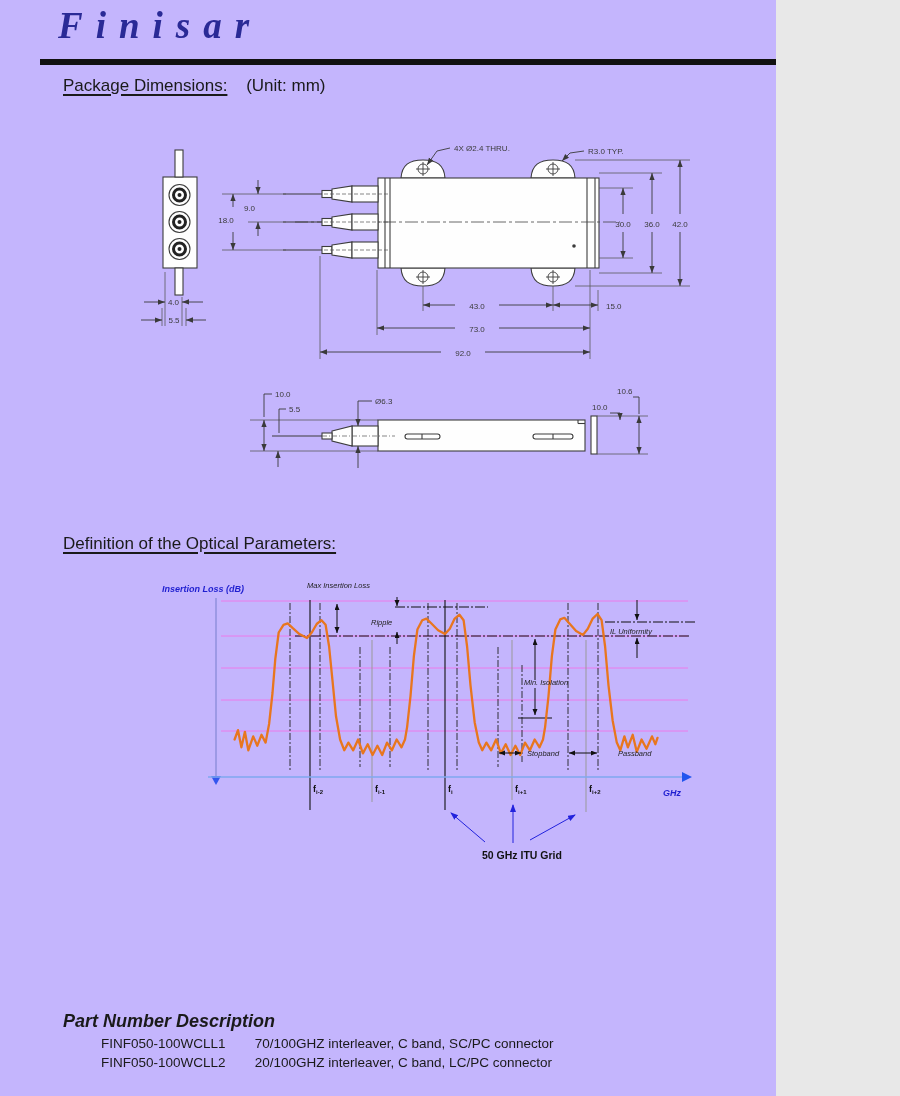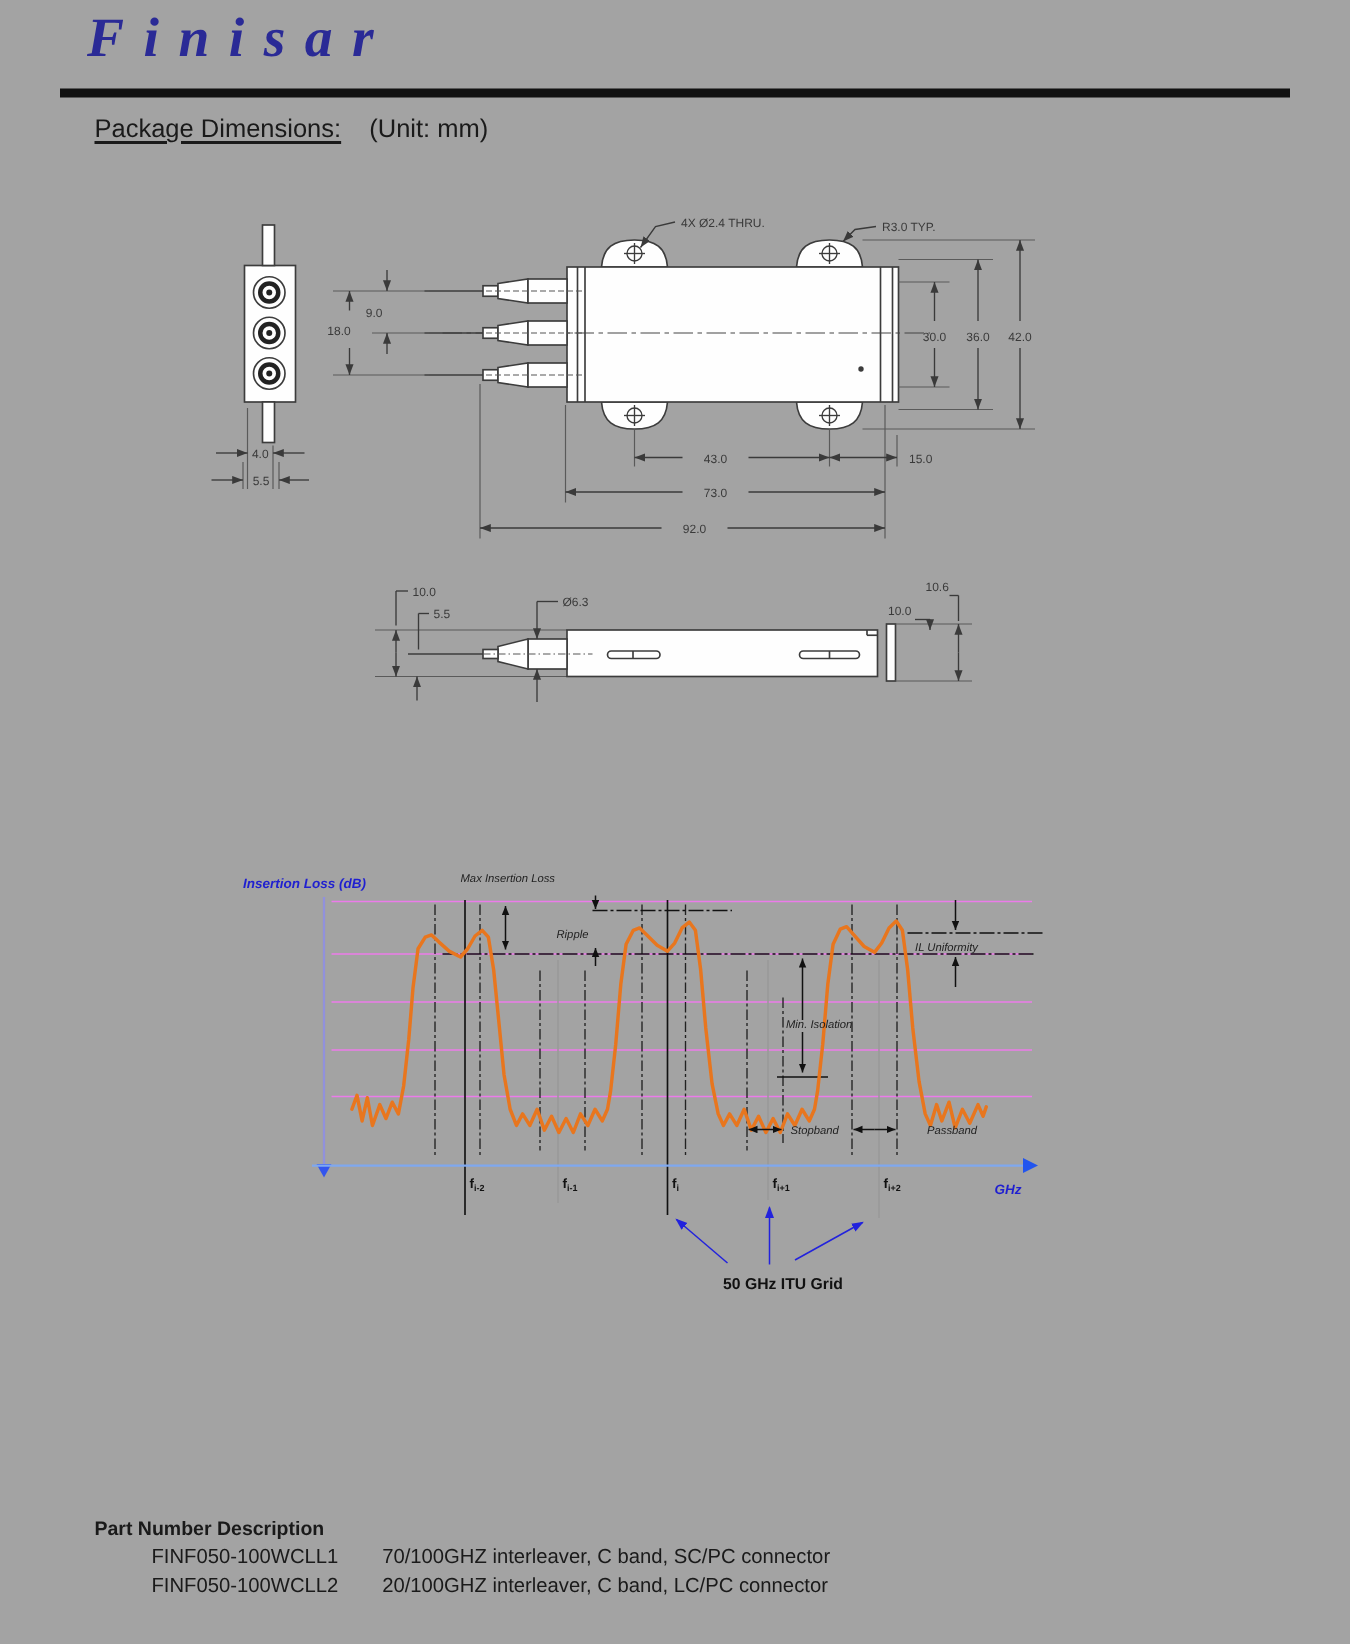--- a/index.html
+++ b/index.html
@@ -1,16 +1,16 @@
 <!DOCTYPE html>
 <html><head>
 <meta charset="utf-8">
 <style>
   html,body{margin:0;padding:0;background:#e8e8e8;}
-  .page{position:relative;width:900px;height:1096px;background:#a3a3a3;overflow:hidden;
+  .page{position:relative;width:776px;height:1096px;background:#c4b5fd;overflow:hidden;
         font-family:"Liberation Sans","DejaVu Sans",sans-serif;color:#1a1a1a;}
   .logo{position:absolute;left:58px;top:4px;font-family:"Liberation Serif","DejaVu Serif",serif;
         font-style:italic;font-weight:bold;font-size:37px;letter-spacing:13px;color:#2a2a96;}
   .rule{position:absolute;left:40px;top:59px;width:820px;height:6px;background:#111;}
   .sec-head{position:absolute;left:63px;font-size:17px;}
   .sec-head .t{font-weight:normal;text-decoration:underline;text-decoration-thickness:2px;text-underline-offset:3px;}
   .sec-head .u{font-weight:normal;margin-left:14px;}
   #pkg-head{top:76px;}
   #opt-head{top:534px;}
   svg text{font-family:"Liberation Sans","DejaVu Sans",sans-serif;}
@@ -18,21 +18,21 @@
   .callout{font-size:8px;fill:#3a3a3a;}
   .obj{stroke:#3c3c3c;stroke-width:1.1;fill:none;}
   .objf{stroke:#3c3c3c;stroke-width:1.1;fill:#fefefe;}
   .thin{stroke:#5a5a5a;stroke-width:0.8;fill:none;}
   .dimln{stroke:#3a3a3a;stroke-width:0.9;fill:none;}
   .ann{font-size:7.5px;font-style:italic;fill:#222;}
   .ftick{font-size:9px;font-weight:bold;fill:#111;}
   .fsub{font-size:6px;}
   .ordering{position:absolute;left:63px;top:998px;}
   .ordering h2{margin:0;font-size:16px;font-weight:bold;color:#111;}
-  .ord-head{margin-top:13px;font-size:13px;font-weight:bold;}
+  .ord-head{margin-top:13px;font-size:18px;font-weight:bold;font-style:italic;}
   .ord-head span{display:inline-block;}
   .ord-row{font-size:13.5px;margin-top:4px;}
   .ord-part{display:inline-block;width:150px;margin-left:38px;}
 </style>
 </head>
 <body>
 
 <div class="page">
 
   <div class="logo">Finisar</div>
@@ -232,20 +232,23 @@
       <line class="dimln" x1="533" y1="287" x2="539" y2="287"></line>
       <line class="dimln" x1="539" y1="287" x2="539" y2="304"></line>
       <line class="dimln" x1="539" y1="325" x2="539" y2="306" marker-end="url(#ahE)"></line>
       <line class="dimln" x1="539" y1="325" x2="539" y2="344" marker-end="url(#ahE)"></line>
       <text class="dimtxt" x="492" y="300">10.0</text>
       <line class="dimln" x1="510" y1="303" x2="520" y2="303"></line>
       <line class="dimln" x1="520" y1="303" x2="520" y2="310" marker-end="url(#ahE)"></line>
     </g>
   </svg>
 
+  <div class="sec-head" id="opt-head">
+    <span class="t">Definition of the Optical Parameters:</span>
+  </div>
 
   <svg style="position:absolute;left:150px;top:570px;" width="600" height="310" viewBox="0 0 600 310">
     <defs>
       <marker id="kE" orient="auto" markerWidth="8" markerHeight="7" refX="6" refY="2.5">
         <path d="M0,0 L6,2.5 L0,5 Z" fill="#111"></path>
       </marker>
       <marker id="bE" orient="auto" markerWidth="10" markerHeight="9" refX="7" refY="3">
         <path d="M0,0 L8,3 L0,6 Z" fill="#2222dd"></path>
       </marker>
     </defs>

